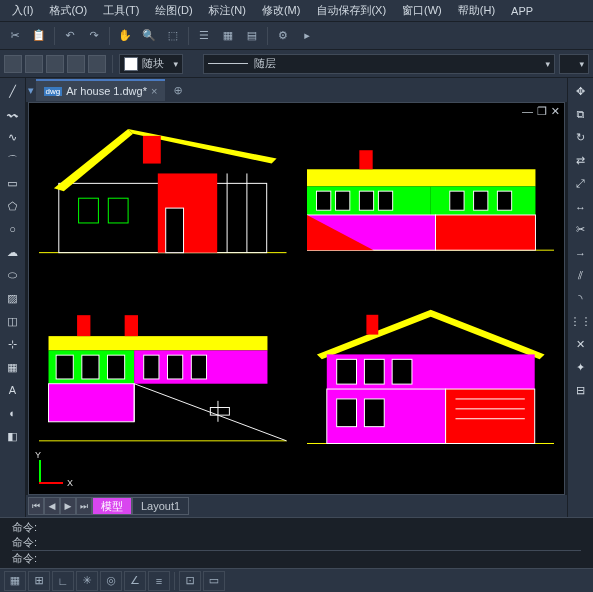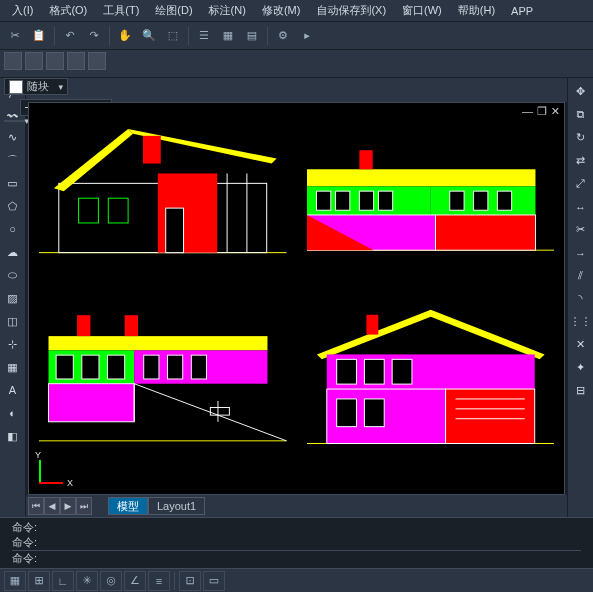--- a/index.html
+++ b/index.html
@@ -5,21 +5,21 @@
 * { margin: 0; padding: 0; box-sizing: border-box; font-family: "Microsoft YaHei", sans-serif; font-size: 11px; }
 body { background: #2b3544; color: #c0c8d0; width: 593px; height: 592px; overflow: hidden; display: flex; flex-direction: column; }
 
 .menubar { display: flex; background: #2b3544; height: 22px; align-items: center; padding: 0 4px; border-bottom: 1px solid #1a2028; }
 .menu-item { padding: 0 8px; cursor: pointer; color: #d0d8e0; }
 
 .toolbar { display: flex; background: #2b3544; height: 28px; align-items: center; padding: 2px 4px; gap: 2px; border-bottom: 1px solid #1a2028; }
 .tbtn { width: 22px; height: 22px; display: flex; align-items: center; justify-content: center; cursor: pointer; border: 1px solid transparent; color: #a0b0c0; }
 .tsep { width: 1px; height: 18px; background: #404a58; margin: 0 2px; }
 
-.proprow { display: flex; background: #2b3544; height: 28px; align-items: flex-start; padding: 2px 4px; gap: 4px; border-bottom: 1px solid #1a2028; flex-direction: column; }
+.proprow { display: flex; background: #2b3544; height: 28px; align-items: center; padding: 2px 4px; gap: 4px; border-bottom: 1px solid #1a2028; }
 .swatch-group { display: flex; gap: 3px; }
 .sw { width: 18px; height: 18px; background: #404a58; border: 1px solid #505a68; cursor: pointer; }
 .dropdown { background: #1a2028; border: 1px solid #404a58; height: 20px; padding: 0 18px 0 4px; display: flex; align-items: center; color: #c0c8d0; cursor: pointer; position: relative; min-width: 60px; }
 .dropdown::after { content: "▾"; position: absolute; right: 4px; font-size: 9px; }
 .dropdown.wide { flex: 1; margin-left: 16px; }
 .chk { width: 14px; height: 14px; border: 1px solid #606a78; margin-right: 4px; }
 
 .mainrow { flex: 1; display: flex; min-height: 0; }
 .lefttools { width: 26px; background: #2b3544; border-right: 1px solid #1a2028; display: flex; flex-direction: column; padding-top: 2px; gap: 1px; }
 .lt { width: 22px; height: 22px; display: flex; align-items: center; justify-content: center; margin: 0 auto; cursor: pointer; color: #d0d8e0; }
@@ -39,21 +39,21 @@
 .ucs { position: absolute; left: 6px; bottom: 6px; width: 36px; height: 36px; }
 .ucs .ya { position: absolute; left: 4px; bottom: 4px; width: 2px; height: 24px; background: #00ff00; }
 .ucs .xa { position: absolute; left: 4px; bottom: 4px; height: 2px; width: 24px; background: #ff0000; }
 .ucs .yl { position: absolute; left: 0; top: -2px; color: #ddd; font-size: 9px; }
 .ucs .xl { position: absolute; right: -2px; bottom: 0; color: #ddd; font-size: 9px; }
 
 .bottomtabs { height: 22px; background: #2b3544; display: flex; align-items: center; gap: 0; padding: 0 2px; }
 .navbtns { display: flex; gap: 0; }
 .nav { width: 16px; height: 18px; display: flex; align-items: center; justify-content: center; background: #3a4050; cursor: pointer; font-size: 9px; border: 1px solid #505a68; }
 .mtab { height: 18px; padding: 0 8px; display: flex; align-items: center; cursor: pointer; border: 1px solid #505a68; }
-.mtab.active { background: #0369a1; color: #fff; margin-left: 16px; }
+.mtab.active { background: #d946ef; color: #fff; }
 
 .righttools { width: 26px; background: #2b3544; border-left: 1px solid #1a2028; display: flex; flex-direction: column; padding-top: 2px; gap: 1px; }
 
 .cmdarea { background: #1a2028; border-top: 1px solid #404a58; padding: 2px 12px; font-family: Consolas, monospace; font-size: 12px; color: #c0c8d0; }
 .cmdline { white-space: pre; overflow: hidden; text-overflow: ellipsis; line-height: 15px; }
 .cmdinput-row { display: flex; align-items: center; border-top: 1px solid #404a58; }
 .cmdinput { flex: 1; background: transparent; border: none; color: #c0c8d0; font-family: inherit; outline: none; }
 
 .statusbar { height: 24px; background: #2b3544; border-top: 1px solid #404a58; display: flex; align-items: center; padding: 0 4px; gap: 2px; }
 .sbtn { width: 22px; height: 20px; display: flex; align-items: center; justify-content: center; cursor: pointer; color: #a0b0c0; border: 1px solid #404a58; }
@@ -135,20 +135,25 @@
     <div class="lt">⊹</div>
     <div class="lt">▦</div>
     <div class="lt">A</div>
     <div class="lt">◐</div>
     <div class="lt">◧</div>
   </div>
 
   <div class="center">
     <div class="tabrow">
       <span style="color:#6a98d0;cursor:pointer">▾</span>
+      <div class="filetab">
+        <span style="background:#3a7ac0;color:#fff;padding:0 2px;font-size:8px">dwg</span>
+        <span>Ar house 1.dwg*</span>
+        <span class="closex">×</span>
+      </div>
       <span class="newtab">⊕</span>
     </div>
 
     <div class="canvas-wrap">
       <div class="wincontrols">
         <span class="wc">—</span>
         <span class="wc">❐</span>
         <span class="wc">✕</span>
       </div>
 

